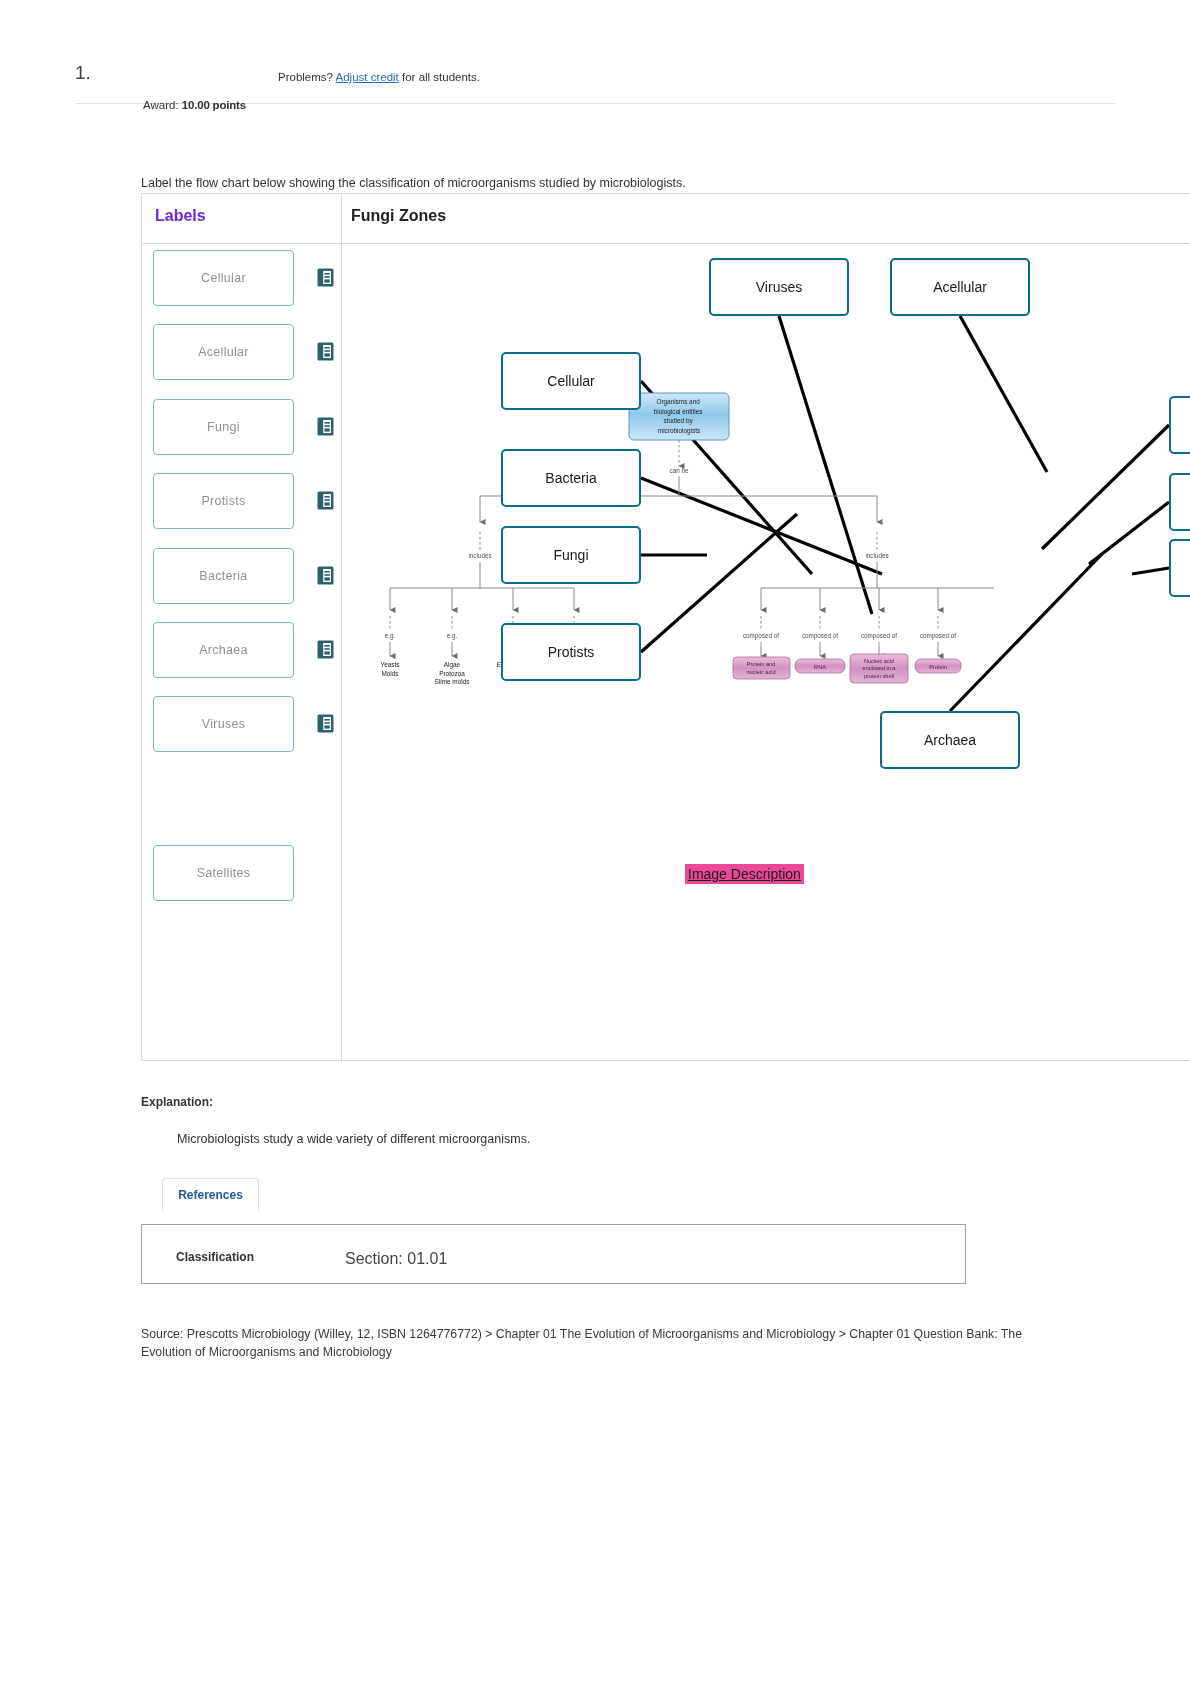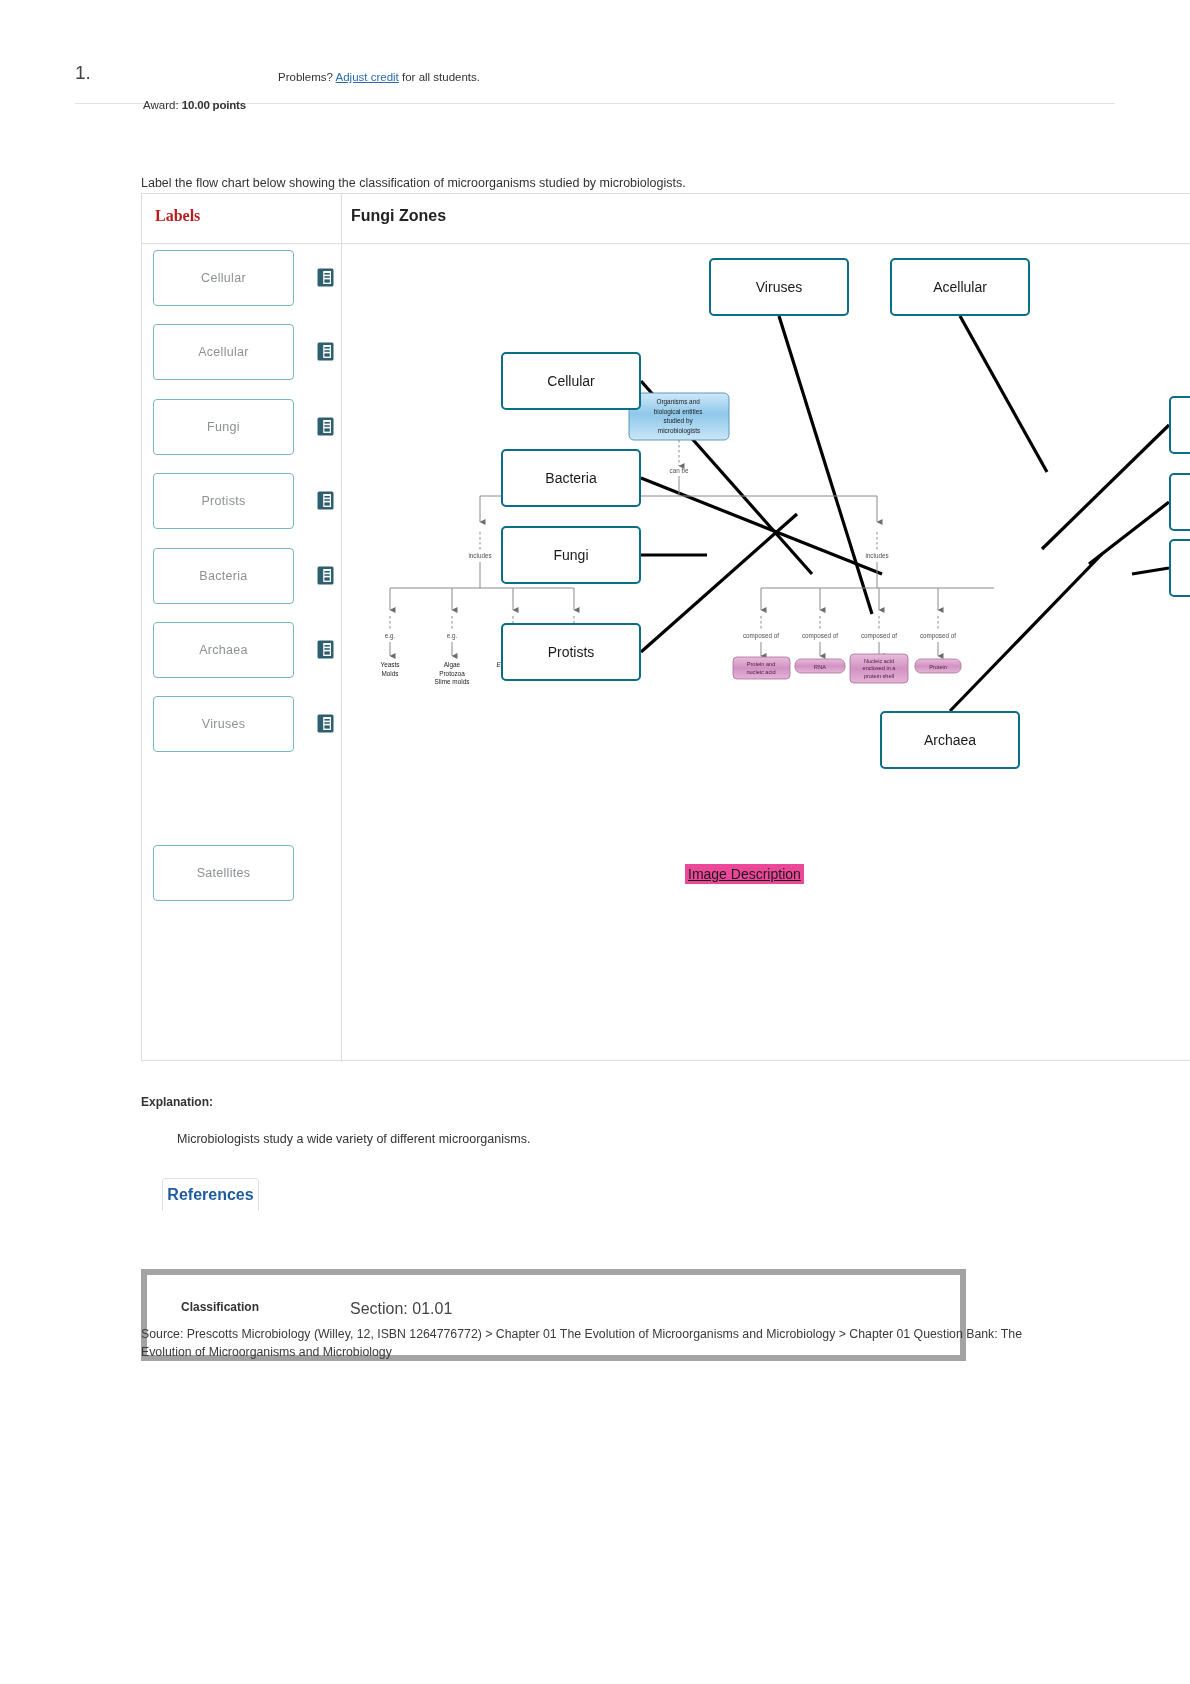--- a/index.html
+++ b/index.html
@@ -46,21 +46,21 @@
     border:1px solid #d8dde0;
     border-right:none;
     background:#fff;
   }
   .panel-head {
     position:absolute; left:0; top:0; width:100%; height:50px;
     border-bottom:1px solid #d8dde0;
   }
   .panel-head .h-labels {
     position:absolute; left:13px; top:13px;
-    font-size:16px; font-weight:bold; color:#b91c1c;font-family:Liberation Serif, serif;
+    font-size:16px; font-weight:bold; color:#6d28d9;
   }
   .panel-head .h-drop {
     position:absolute; left:209px; top:13px;
     font-size:16px; font-weight:bold; color:#222;
   }
   .col-split {
     position:absolute; left:199px; top:0; width:1px; height:868px;
     background:#d8dde0;
   }
 
@@ -109,26 +109,26 @@
     font-size:12.5px; color:#333;margin-left:36px;
   }
 
   
   .reftab {
     position:absolute; left:162px; top:1178px;
     width:97px; height:33px;
     border:1px solid #e0e0e0; border-bottom:none;
     border-radius:4px 4px 0 0; background:#fff;
     display:flex; align-items:center; justify-content:center;
-    font-size:16px; font-weight:bold; color:#1f5c9e;
+    font-size:12px; font-weight:bold; color:#1f5c9e;
   }
   .refbody {
-    position:absolute; left:141px; top:1269px;
-    width:825px; height:92px;
-    border:6px solid #a3a3a3; background:#fff;
+    position:absolute; left:141px; top:1224px;
+    width:825px; height:60px;
+    border:1px solid #a3a3a3; background:#fff;
   }
   .ref-key {
     position:absolute; left:34px; top:25px;
     font-size:12px; font-weight:bold; color:#333;
   }
   .ref-val {
     position:absolute; left:203px; top:25px;
     font-size:16px; color:#444;
   }
 

